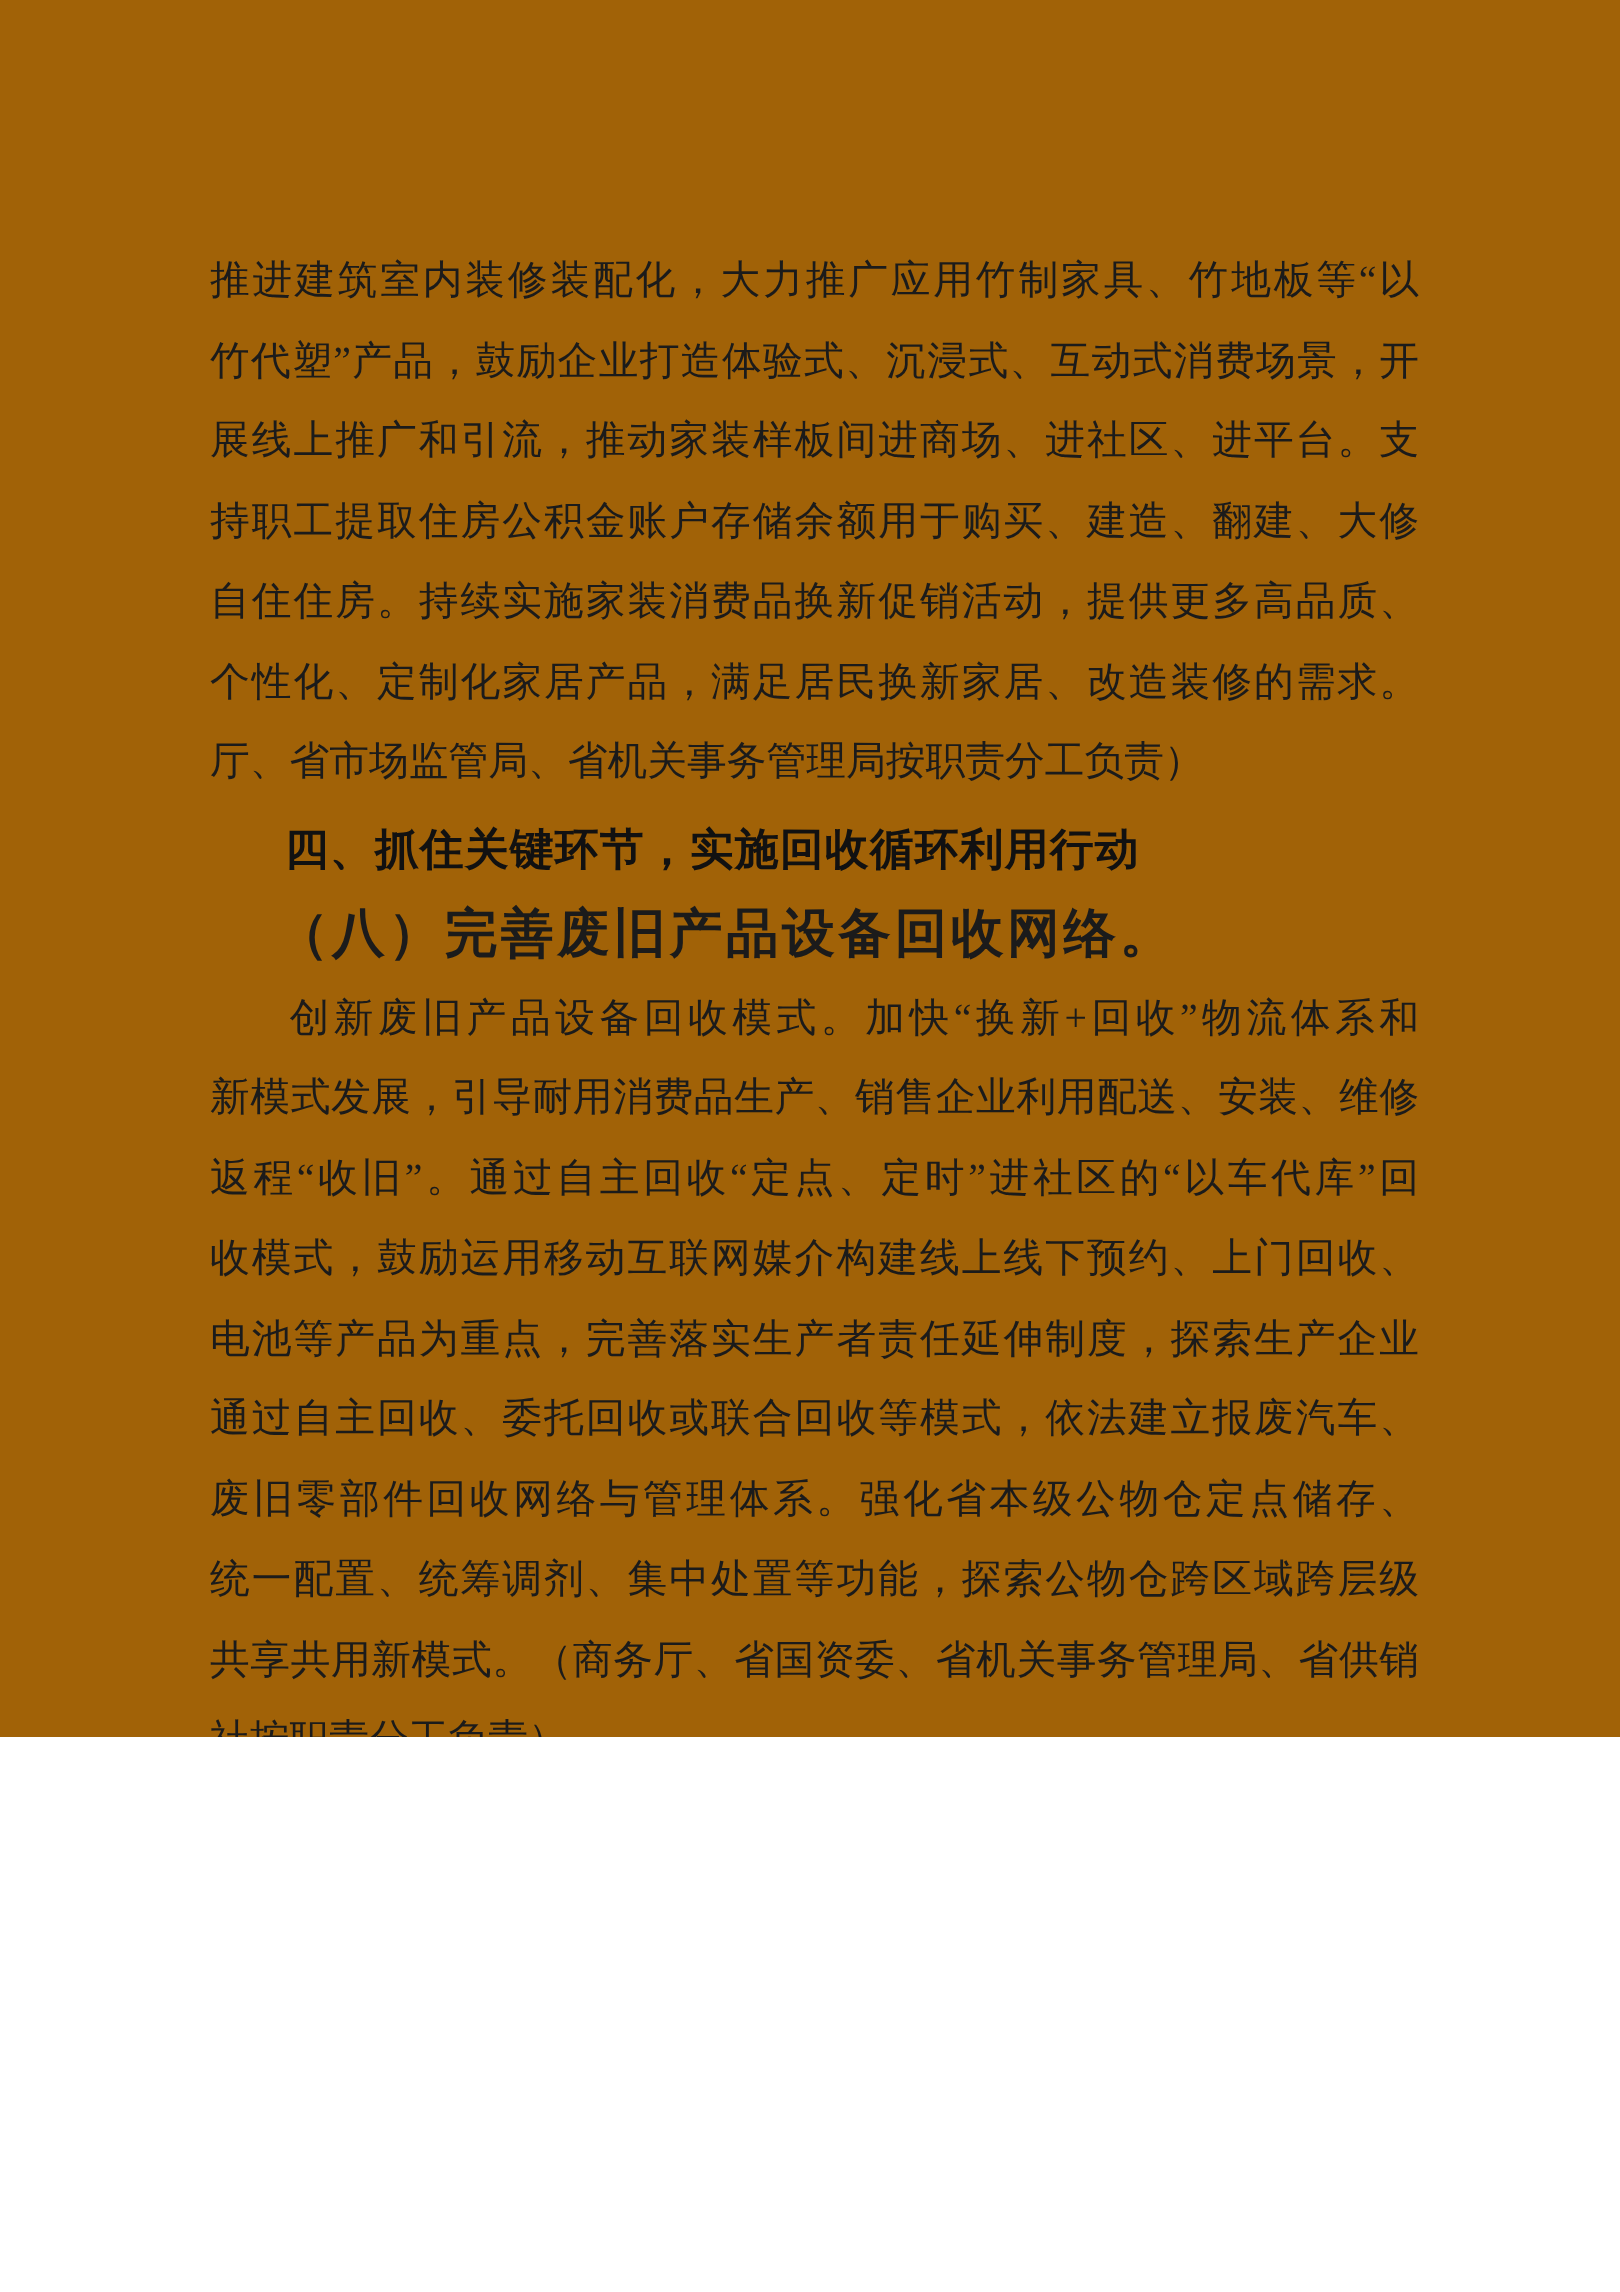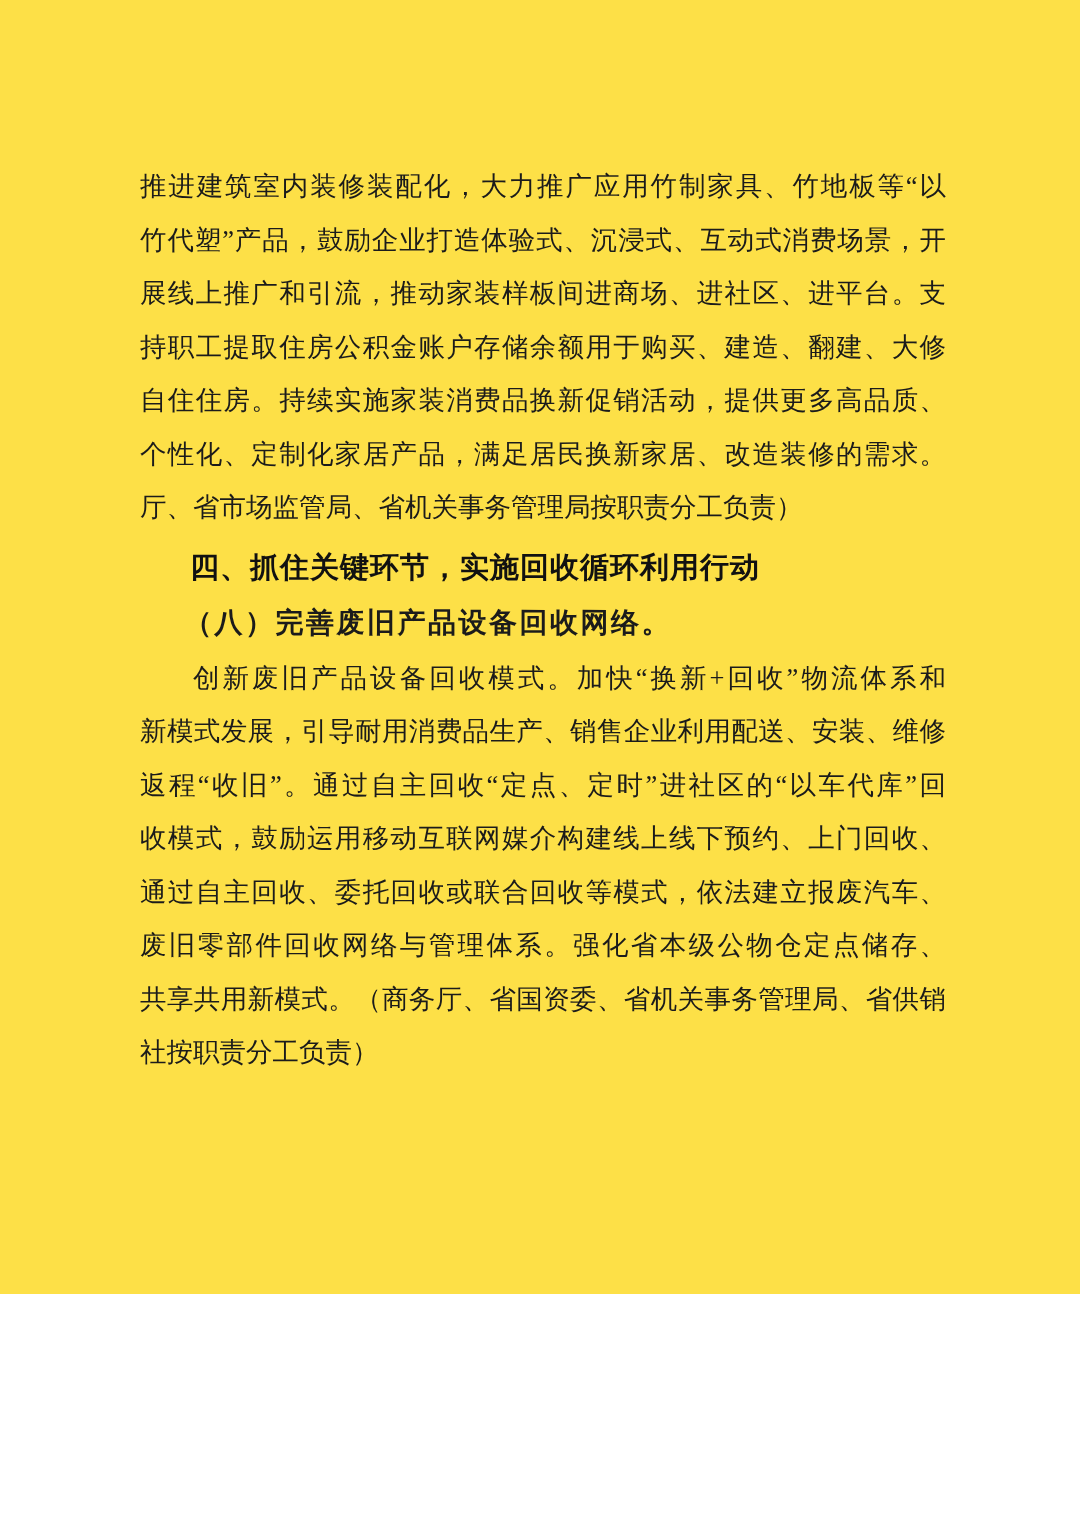--- a/index.html
+++ b/index.html
@@ -3,22 +3,22 @@
 <meta charset="utf-8">
 <style>
   html, body {
     margin: 0;
     padding: 0;
     background: #ffffff;
   }
   .page {
     position: relative;
     width: 1080px;
-    height: 1294px;
-    background: #fde047;
+    height: 1158px;
+    background: #a16207;
     overflow: hidden;
     font-family: "Liberation Serif", serif;
     color: #1b1b1b;
   }
   .content {
     position: absolute;
     left: 140px;
     top: 160px;
     width: 806px;
   }
@@ -43,21 +43,21 @@
     font-size: 29px;
     text-indent: 50px;
     text-align-last: left;
     letter-spacing: 1px;
     margin-top: 6px;
     margin-bottom: 2px;
     color: #111111;
   }
   .block.subheading .line {
     font-weight: 600;
-    font-size: 28px;
+    font-size: 35px;
     text-indent: 44px;
     text-align-last: left;
     letter-spacing: 2.5px;
     margin-bottom: 2px;
   }
   .footer {
     position: absolute;
     top: 1358px;
     right: 152px;
     font-size: 39px;
@@ -84,20 +84,22 @@
         <div class="line lastline">四、抓住关键环节，实施回收循环利用行动</div>
       </div>
       <div class="block subheading">
         <div class="line lastline">（八）完善废旧产品设备回收网络。</div>
       </div>
       <div class="block body">
         <div class="line indent">创新废旧产品设备回收模式。加快“换新+回收”物流体系和</div>
         <div class="line">新模式发展，引导耐用消费品生产、销售企业利用配送、安装、维修</div>
         <div class="line">返程“收旧”。通过自主回收“定点、定时”进社区的“以车代库”回</div>
         <div class="line">收模式，鼓励运用移动互联网媒介构建线上线下预约、上门回收、</div>
+        <div class="line">电池等产品为重点，完善落实生产者责任延伸制度，探索生产企业</div>
         <div class="line">通过自主回收、委托回收或联合回收等模式，依法建立报废汽车、</div>
         <div class="line">废旧零部件回收网络与管理体系。强化省本级公物仓定点储存、</div>
+        <div class="line">统一配置、统筹调剂、集中处置等功能，探索公物仓跨区域跨层级</div>
         <div class="line">共享共用新模式。（商务厅、省国资委、省机关事务管理局、省供销</div>
         <div class="line lastline">社按职责分工负责）</div>
       </div>
     </div>
   <div class="footer">— 11 —</div>
 </div>
 
 </body></html>

